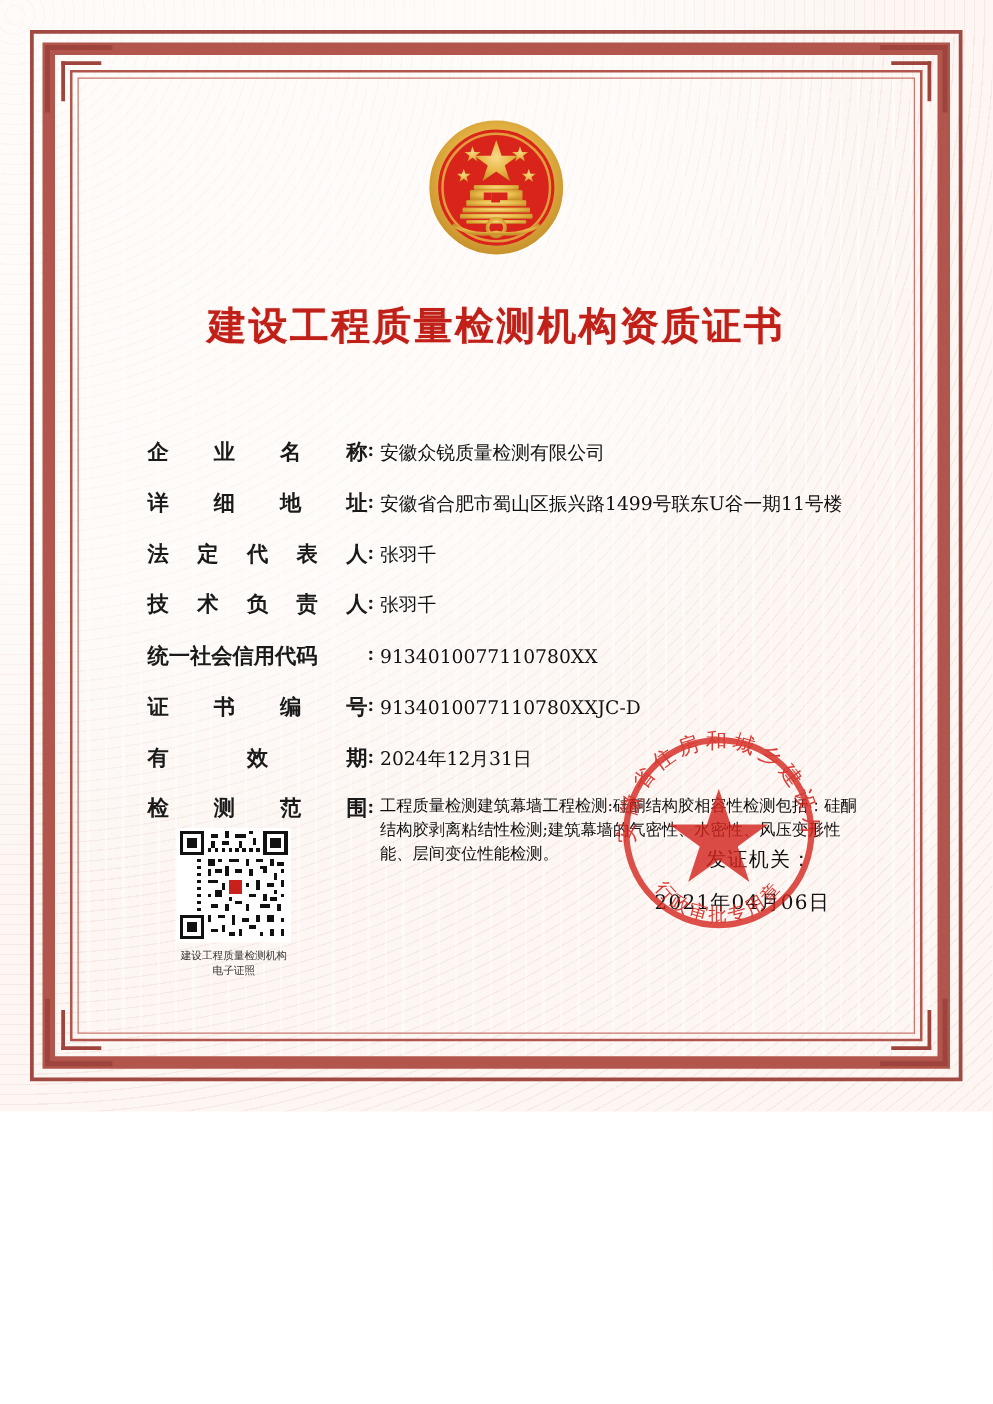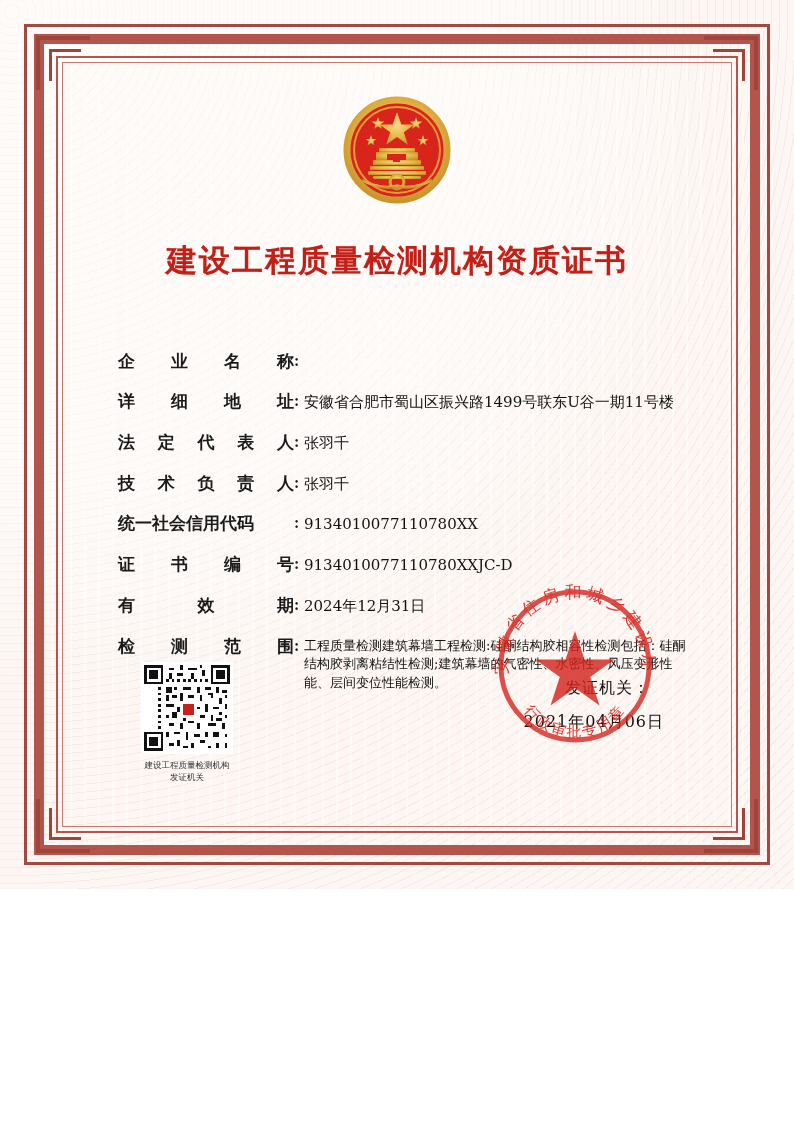--- a/index.html
+++ b/index.html
@@ -273,20 +273,21 @@
     <div class="fields">
 
       <div class="field-row">
         <div class="field-label spread">
           <span>企</span>
           <span>业</span>
           <span>名</span>
           <span>称</span>
         </div>
         <div class="field-colon">:</div>
+        <div class="field-value">安徽众锐质量检测有限公司</div>
       </div>
 
       <div class="field-row">
         <div class="field-label spread">
           <span>详</span>
           <span>细</span>
           <span>地</span>
           <span>址</span>
         </div>
         <div class="field-colon">:</div>
@@ -460,21 +461,21 @@
             <rect x="25" y="12" width="1" height="1"></rect>
               <rect x="27" y="20" width="2" height="1"></rect>
           </g>
 
           <rect x="14" y="14" width="6" height="6" fill="#ffffff"></rect>
           <rect x="15" y="15" width="4" height="4" fill="#c8201a"></rect>
         </svg>
       </div>
       <div class="qr-caption">
         <div>建设工程质量检测机构</div>
-        <div>发证机关</div>
+        <div>电子证照</div>
       </div>
     </div>
 
     <div class="issuer">发证机关：</div>
     <div class="issue-date">2021年04月06日</div>
 
     <div class="seal">
       <svg viewBox="0 0 182 182" width="182" height="182" aria-hidden="true">
         <defs>
           <path id="sealArc" d="M 91,91 m -68,0 a 68,68 0 1,1 136,0" fill="none"></path>

